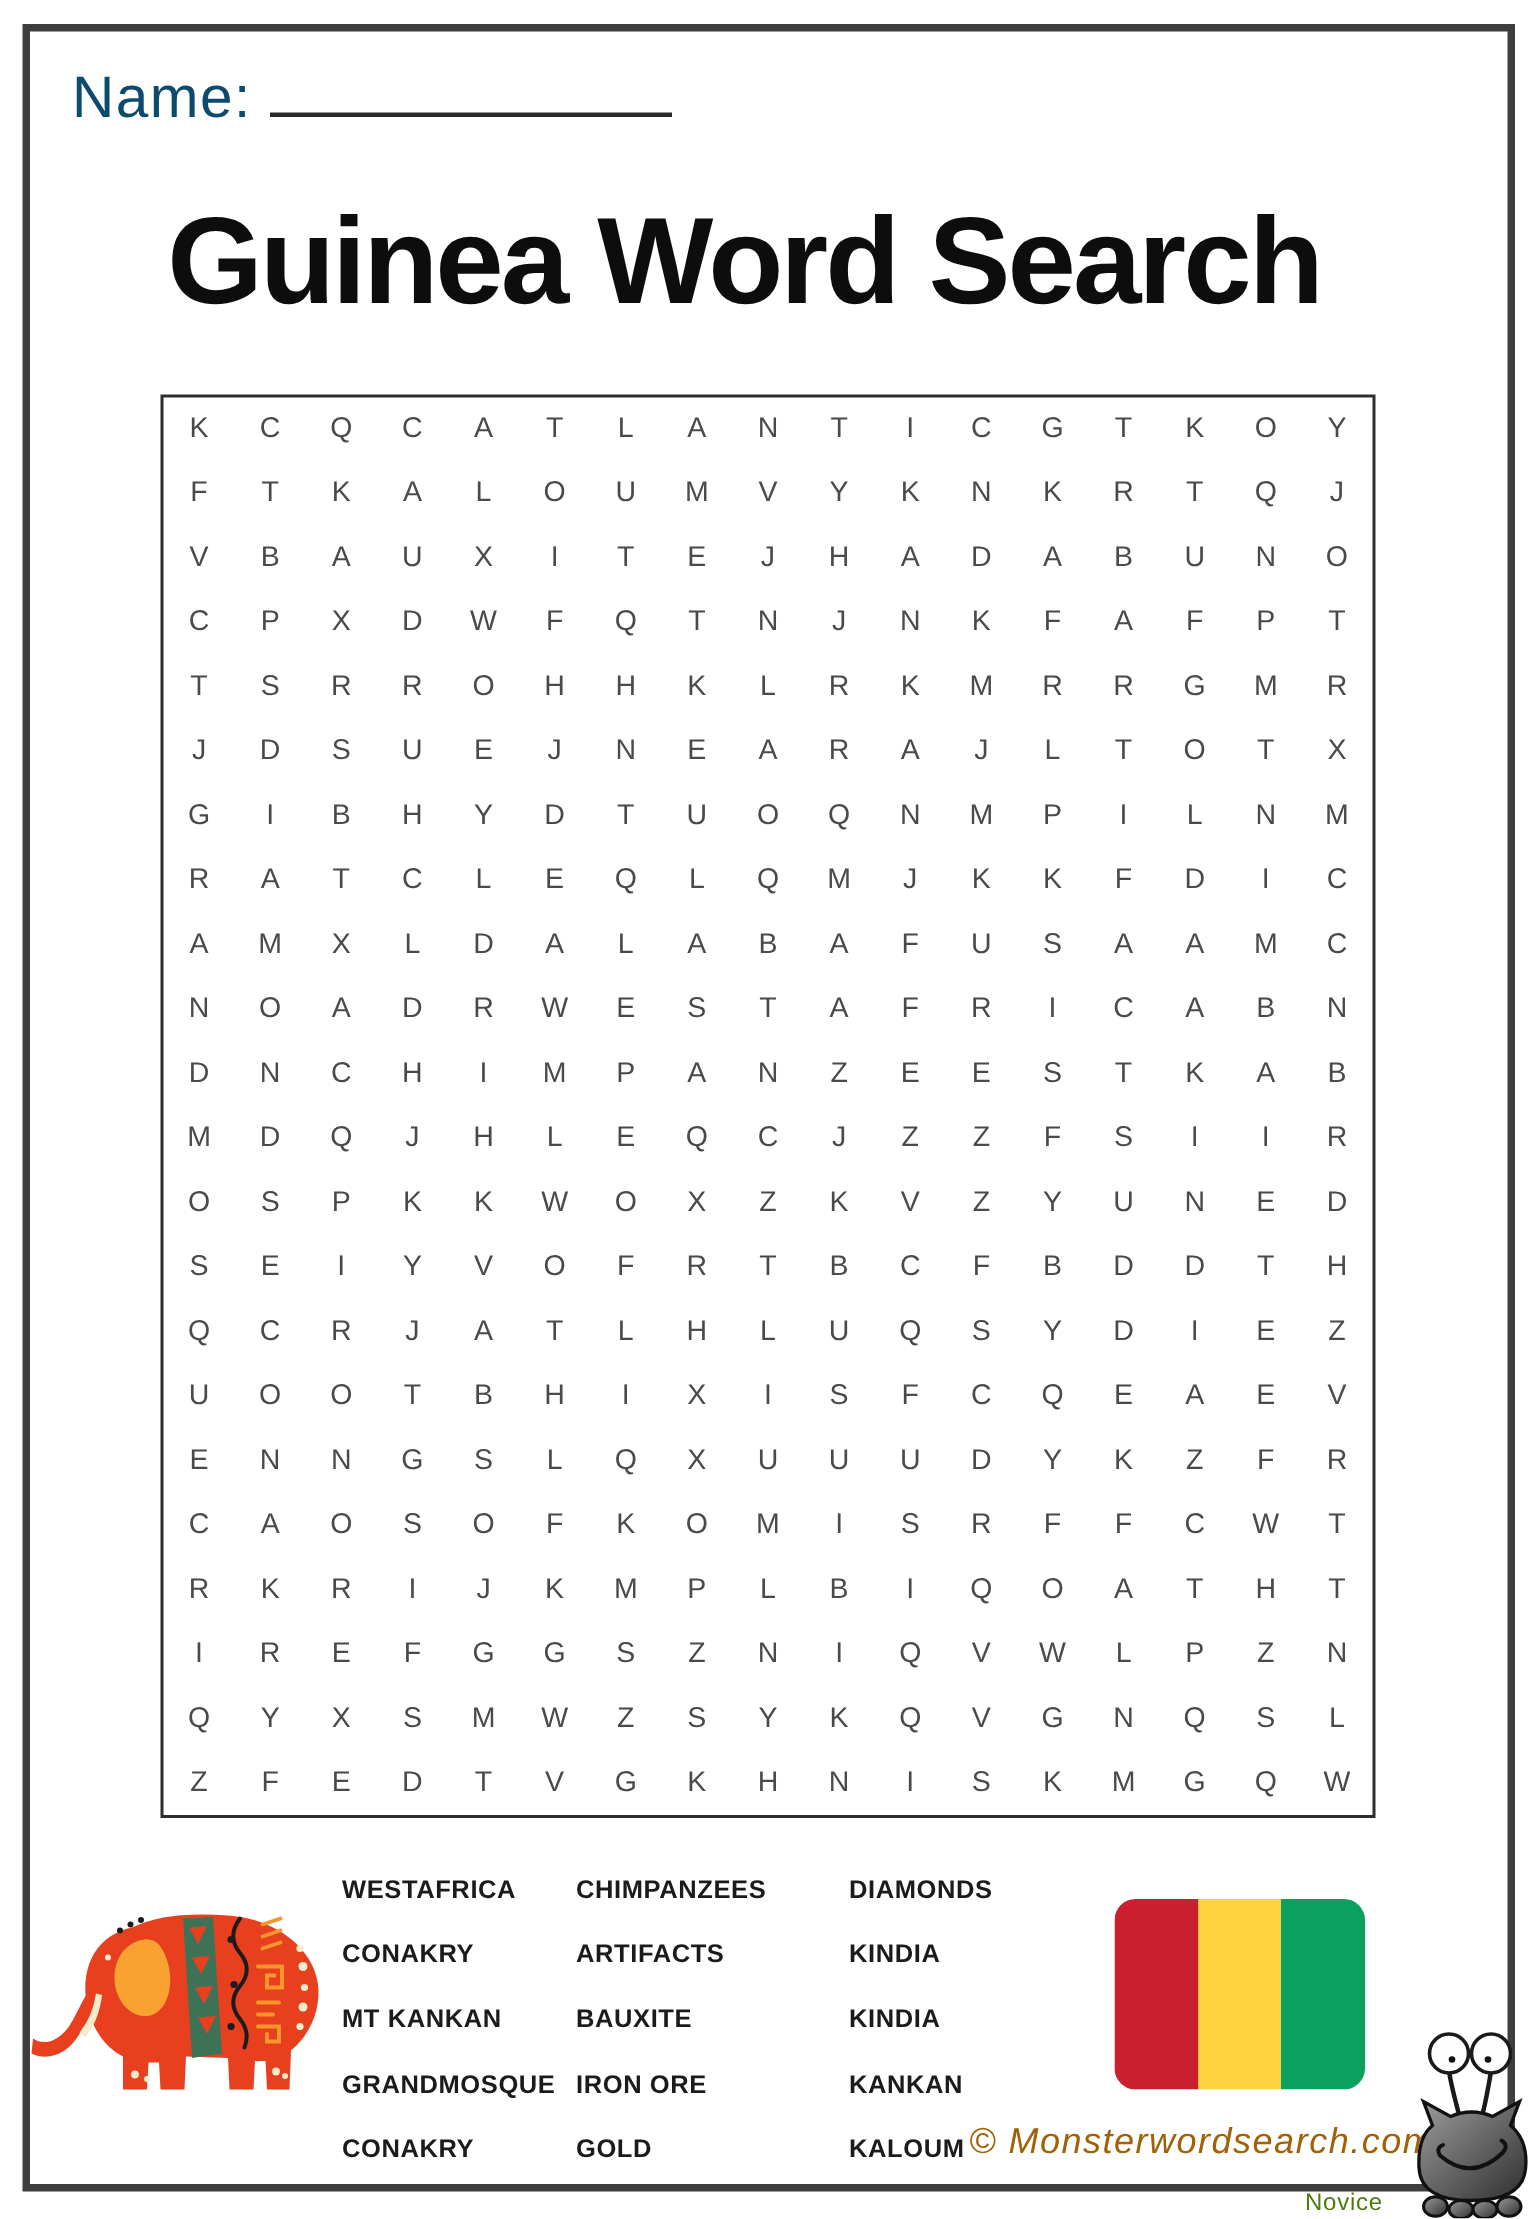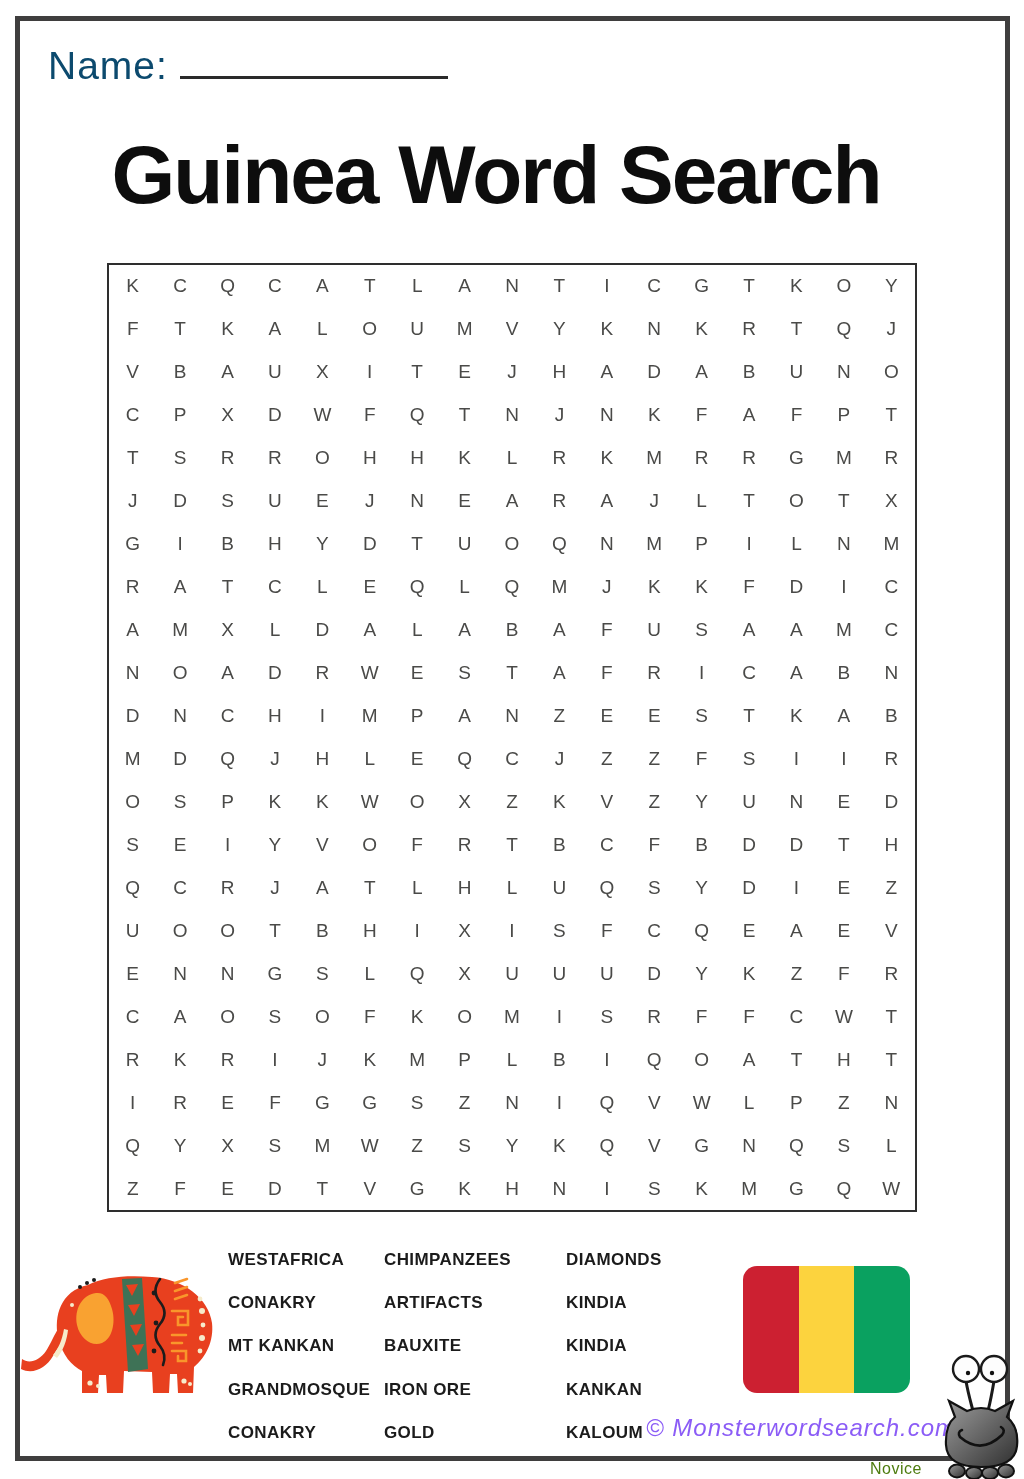--- a/index.html
+++ b/index.html
@@ -20,21 +20,21 @@
           font-size:19px; color:#4a4a48; font-weight:400; }
   .word-list { position:absolute; left:228px; top:1238px; z-index:2; display:grid;
                grid-template-columns:156px 182px 160px; grid-auto-rows:43.3px;
                align-items:center; }
   .word { font-size:17px; font-weight:600; color:#1b1b1b; letter-spacing:.4px; }
   .flag { position:absolute; left:743px; top:1266px; width:167px; height:127px;
           border-radius:14px; overflow:hidden; display:flex; z-index:2; }
   .flag > div { flex:1; height:100%; }
   .elephant { position:absolute; left:20px; top:1271px; z-index:2; }
   .copyright { position:absolute; left:646px; top:1414px; font-size:24px;
-               font-style:italic; color:#8b5cf6; letter-spacing:1px; z-index:2; }
+               font-style:italic; color:#a16207; letter-spacing:1px; z-index:2; }
   .level { position:absolute; left:870px; top:1460px; font-size:16px;
            color:#4d7c0f; letter-spacing:.5px; z-index:2; }
   .monster { position:absolute; left:940px; top:1353px; z-index:5; }
 </style>
 </head>
 <body>
 
 <div class="page-border"></div>
 
 <div class="name-row">

